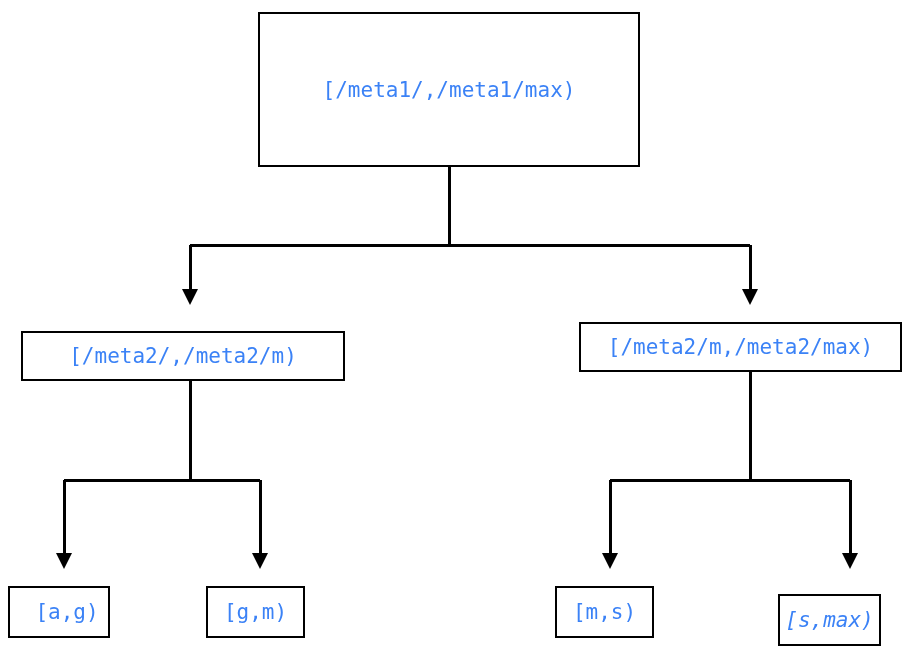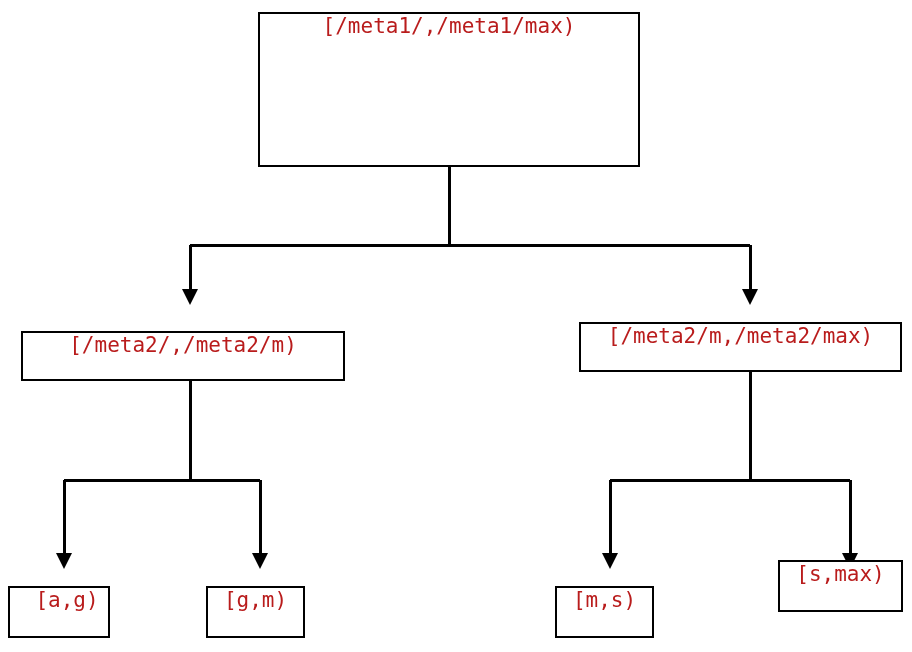--- a/index.html
+++ b/index.html
@@ -23,34 +23,34 @@
     width: 912px;
     height: 652px;
     pointer-events: none;
   }
   .node {
     position: absolute;
     box-sizing: border-box;
     background: #ffffff;
     border: 2px solid #000000;
     display: flex;
-    align-items: flex-start;
+    align-items: center;
     justify-content: center;
-    color: #b91c1c;
+    color: #3b82f6;
     font-family: "DejaVu Sans Mono", "Liberation Mono", monospace;
     white-space: pre;
     letter-spacing: 0px;
   }
   .node-root   { left: 258px; top: 12px;  width: 382px; height: 155px; font-size: 21px; }
   .node-mid-l  { left: 21px;  top: 322px; width: 324px; height: 50px;  font-size: 21px; margin-top: 9px; }
   .node-mid-r  { left: 579px; top: 322px; width: 323px; height: 50px;  font-size: 21px; }
   .node-leaf-1 { left: 8px;   top: 586px; width: 102px; height: 52px;  font-size: 21px; padding-left: 16px; }
   .node-leaf-2 { left: 206px; top: 586px; width: 99px;  height: 52px;  font-size: 21px; }
   .node-leaf-3 { left: 555px; top: 586px; width: 99px;  height: 52px;  font-size: 21px; }
-  .node-leaf-4 { left: 778px; top: 560px; width: 125px; height: 52px;  font-size: 21px; }
+  .node-leaf-4 { left: 778px; top: 594px; width: 103px; height: 52px;  font-size: 21px; font-style: italic; }
 </style>
 </head>
 <body>
 
 <div id="diagram-root">
 
   <svg class="edges" viewBox="0 0 912 652">
     <g stroke="#000000" stroke-width="3" fill="none" shape-rendering="crispEdges">
 
       <path d="M449,167 L449,245"></path>

